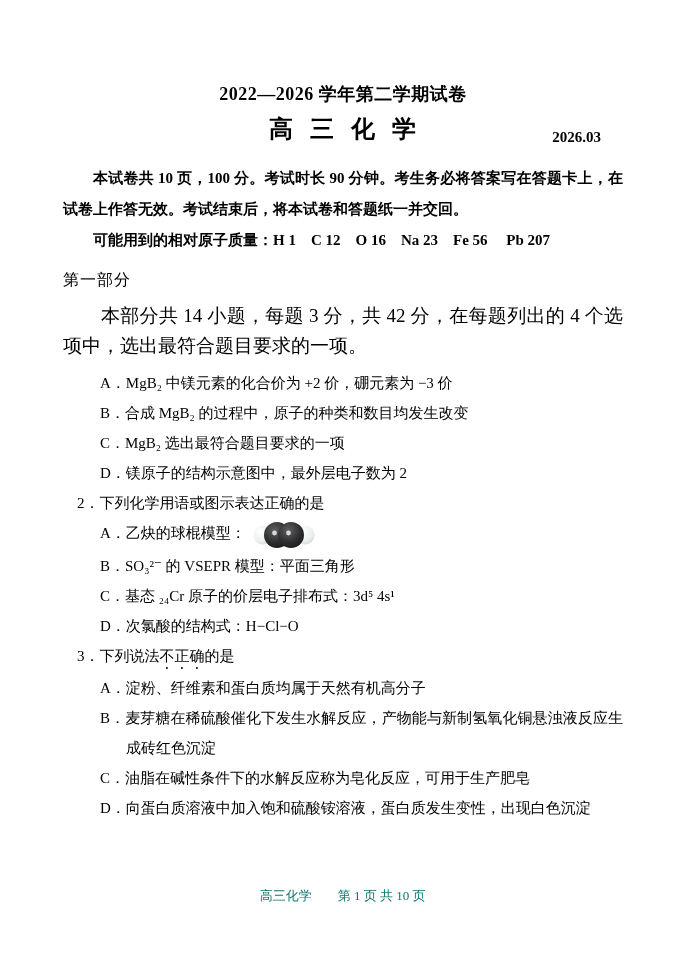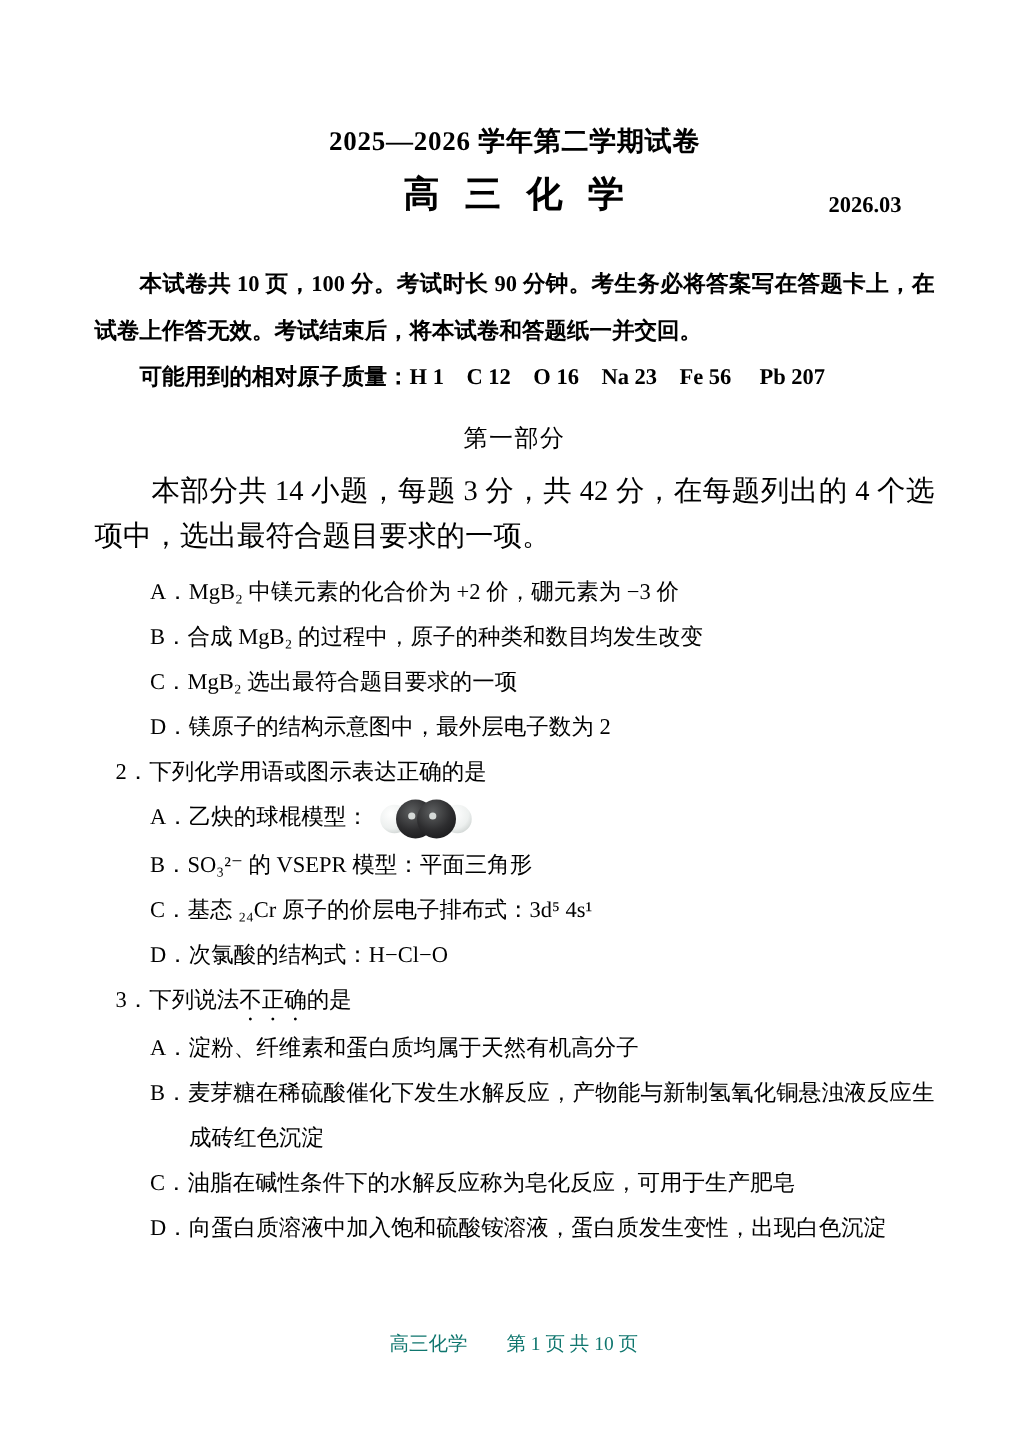--- a/index.html
+++ b/index.html
@@ -28,29 +28,29 @@
     text-align: center;
     font-size: 24px; font-weight: bold;
     word-spacing: 9px; letter-spacing: 1px;
   }
   .exam-date {
     position: absolute; right: 22px; bottom: 3px;
     font-size: 15px; font-weight: bold;
   }
 
   .notice {
-    margin-top: 26px;
+    margin-top: 14px;
     font-weight: bold;
     font-size: 15px; line-height: 31px;
     text-indent: 2em; text-align: justify;
   }
   .masses { font-size: 15px; line-height: 31px; text-indent: 2em; font-weight: bold; }
 
   .section-title {
-    text-align: center;
+    text-align: left;
     font-size: 16px; font-weight: normal;
     margin: 14px 0 10px 0;
     letter-spacing: 1px;
   }
   .intro {
     font-size: 19px; line-height: 30px;
     text-indent: 2em; text-align: justify;
     margin: 0 0 7px 0;
   }
 
@@ -76,21 +76,21 @@
     text-align: center;
     font-size: 13px; color: #0f766e;
   }
 </style>
 </head>
 <body>
 
 <div class="sheet">
   <div class="content">
 
-    <div class="session-title">2025—2026 学年第二学期试卷</div>
+    <div class="session-title">2022—2026 学年第二学期试卷</div>
 
     <div class="title-row">
       <div class="exam-title">高 三 化 学</div>
       <div class="exam-date">2026.03</div>
     </div>
 
     <div class="notice">本试卷共 10 页，100 分。考试时长 90 分钟。考生务必将答案写在答题卡上，在试卷上作答无效。考试结束后，将本试卷和答题纸一并交回。</div>
 
     <div class="masses"><span>可能用到的相对原子质量：</span><span>H 1　C 12　O 16　Na 23　Fe 56　 Pb 207</span></div>
 

